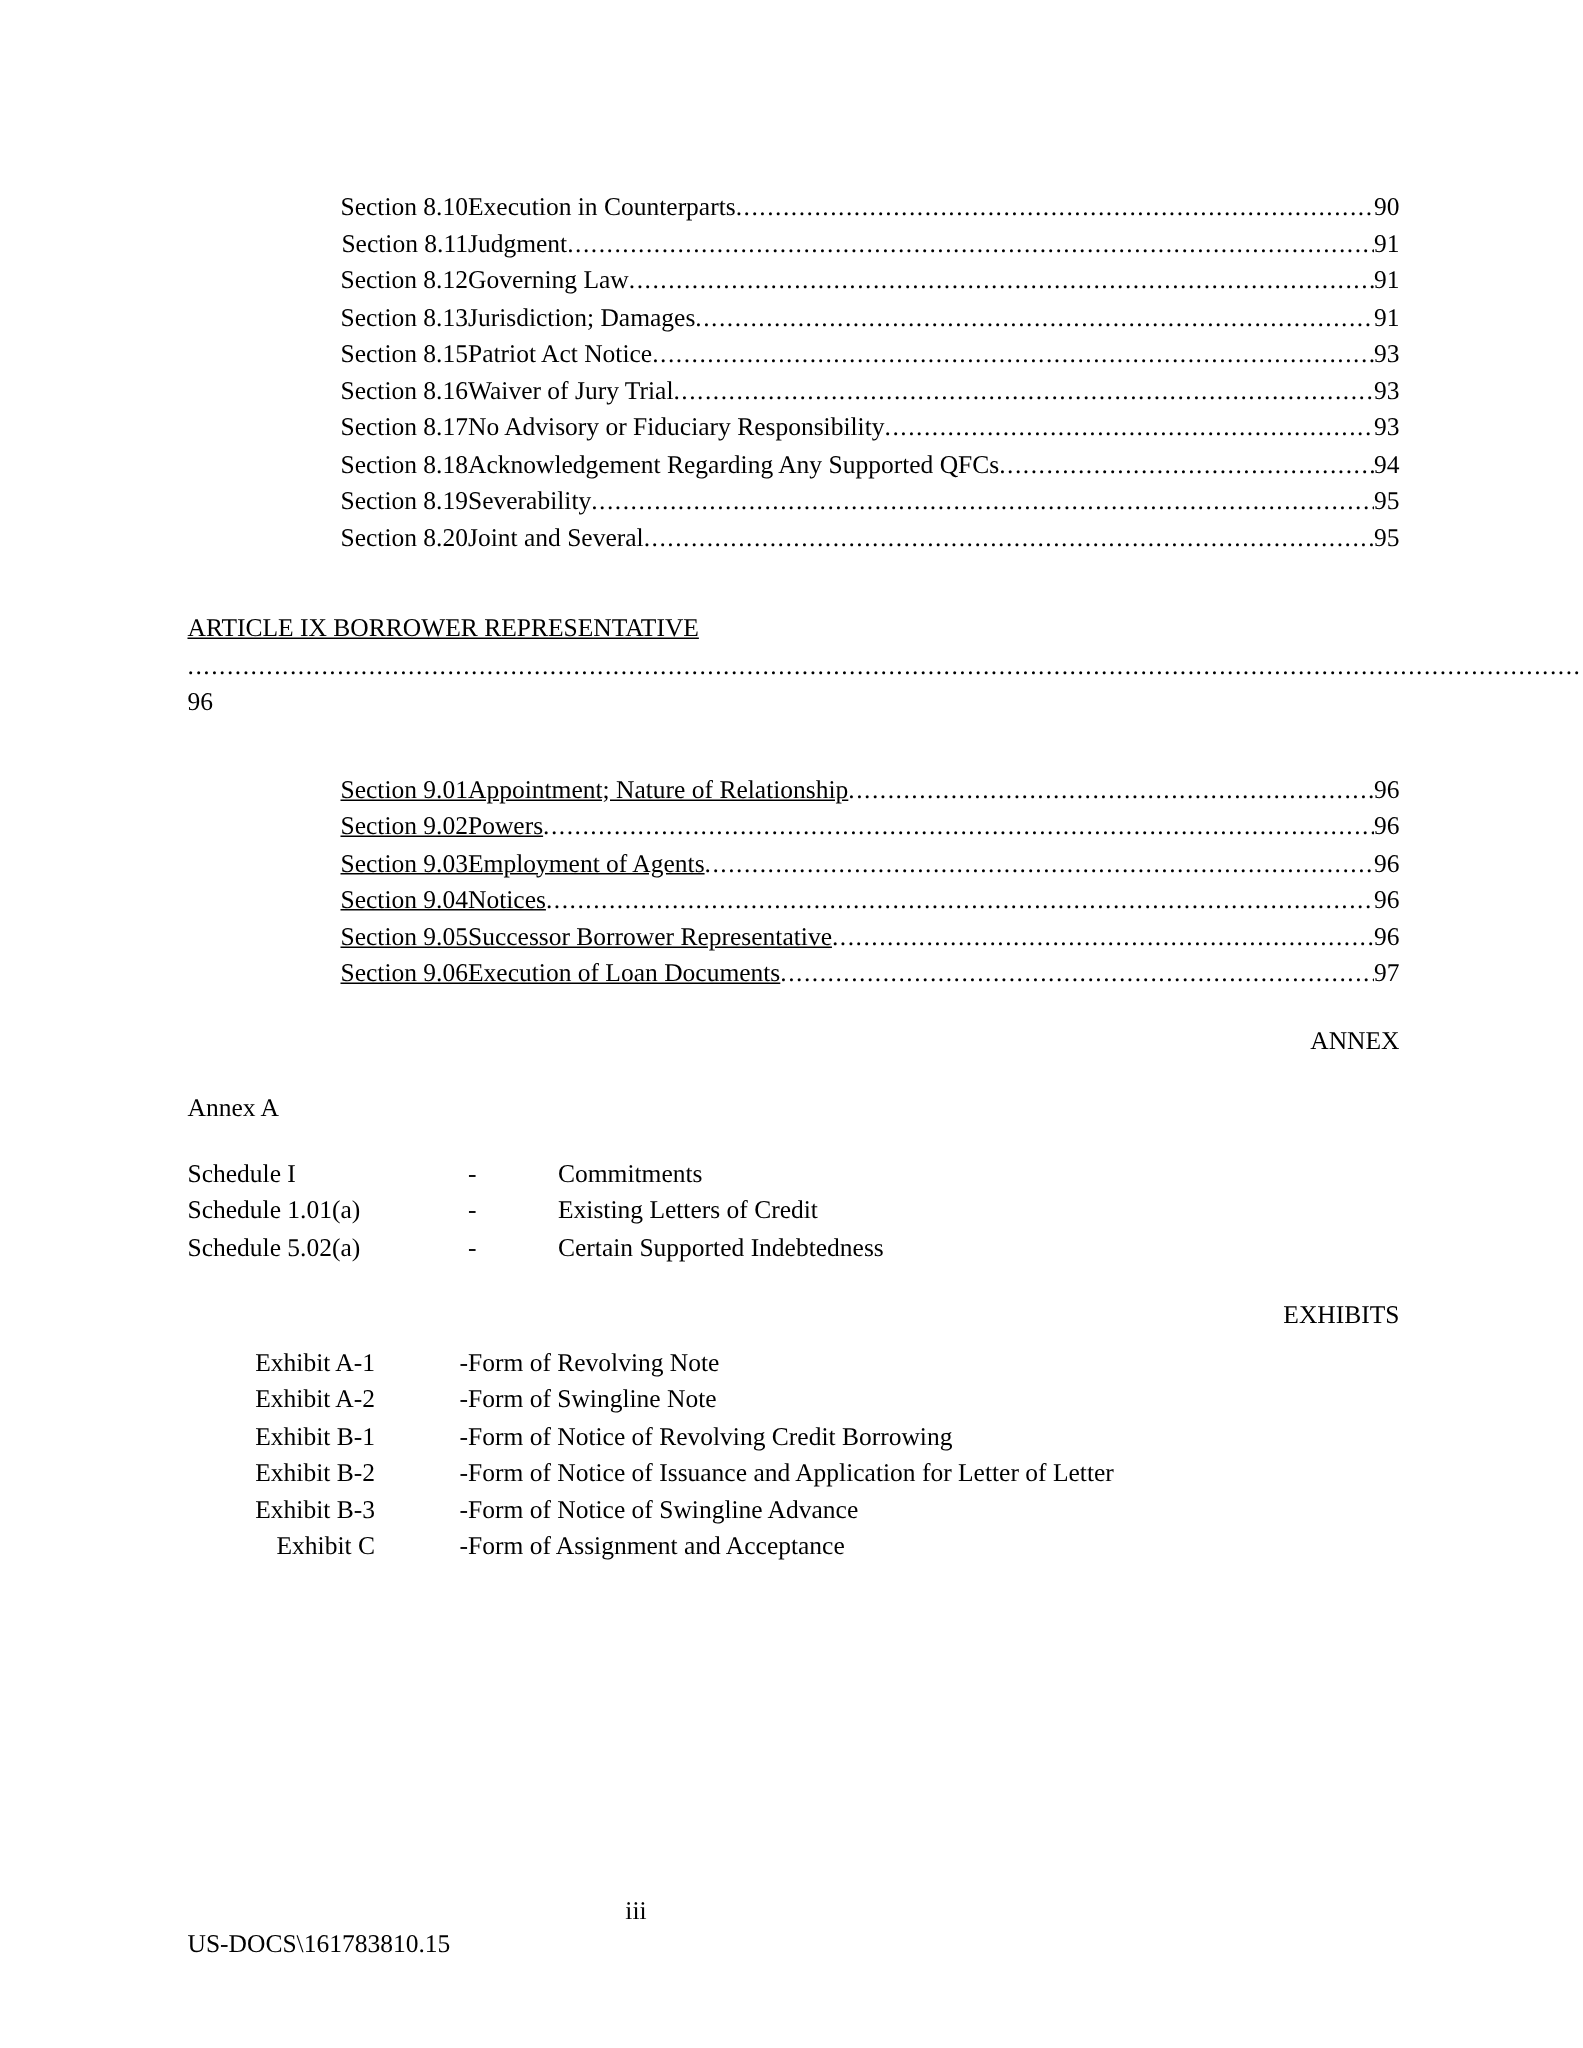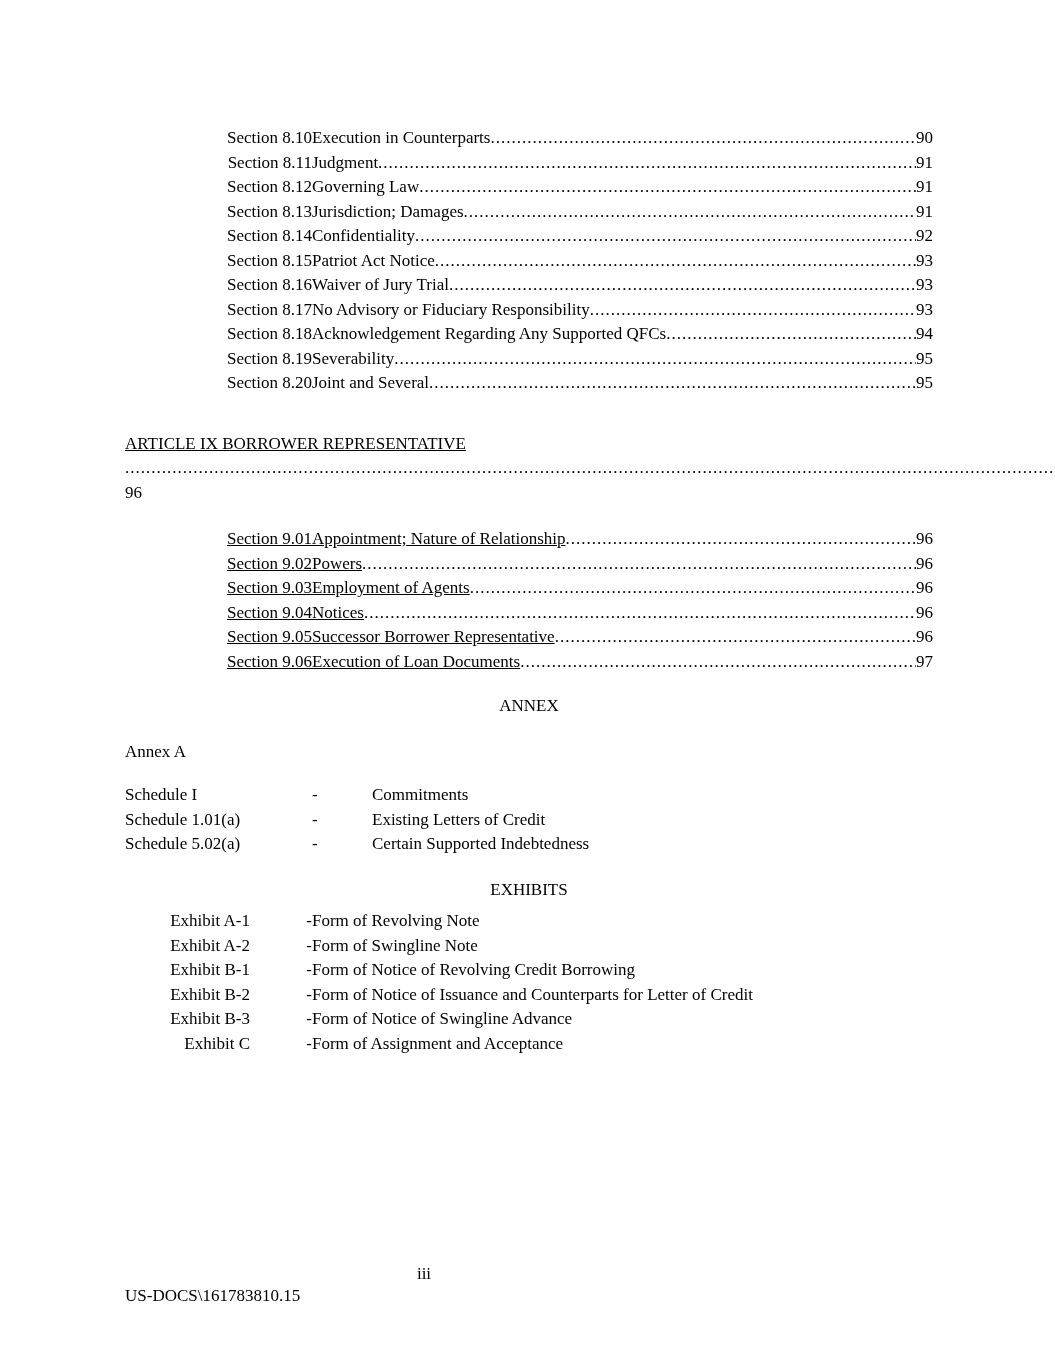--- a/index.html
+++ b/index.html
@@ -33,23 +33,23 @@
     overflow: hidden;
     white-space: nowrap;
     letter-spacing: 1px;
   }
   .leader::after {
     content: "............................................................................................................................................................................................................................................................................................................";
   }
   .pg { flex: 0 0 auto; }
   .u { text-decoration: underline; }
   .article-row { margin-top: 36px; flex-direction: column; }
-  .sec9-block { margin-top: 22px; }
+  .sec9-block { margin-top: 34px; }
   .center-head {
-    text-align: center;
+    text-align: right;
     line-height: 24.5px;
   }
   .h-annex { margin-top: 20px; }
   .annex-item { margin-top: 21px; line-height: 24.5px; }
   .h-schedules { margin-top: 21px; }
   .sched-block { margin-top: 19px; }
   .sched-row { display: flex; line-height: 24.5px; }
   .sched-label { flex: 0 0 187px; }
   .sched-dash { flex: 0 0 60px; }
   .h-exhibits { margin-top: 21px; }
@@ -96,26 +96,20 @@
       <span class="leader"></span>
       <span class="pg">91</span>
     </div>
     <div class="toc-row">
       <span class="num-col">Section 8.13</span>
       <span class="title">Jurisdiction; Damages</span>
       <span class="leader"></span>
       <span class="pg">91</span>
     </div>
     <div class="toc-row">
-      <span class="num-col">Section 8.14</span>
-      <span class="title">Confidentiality </span>
-      <span class="leader"></span>
-      <span class="pg">92</span>
-    </div>
-    <div class="toc-row">
       <span class="num-col">Section 8.15</span>
       <span class="title">Patriot Act Notice </span>
       <span class="leader"></span>
       <span class="pg">93</span>
     </div>
     <div class="toc-row">
       <span class="num-col">Section 8.16</span>
       <span class="title">Waiver of Jury Trial</span>
       <span class="leader"></span>
       <span class="pg">93</span>
@@ -225,21 +219,21 @@
       <span class="exh-title">Form of Swingline Note</span>
     </div>
     <div class="exh-row">
       <span class="exh-label">Exhibit B-1</span>
       <span class="exh-dash">-</span>
       <span class="exh-title">Form of Notice of Revolving Credit Borrowing</span>
     </div>
     <div class="exh-row">
       <span class="exh-label">Exhibit B-2</span>
       <span class="exh-dash">-</span>
-      <span class="exh-title">Form of Notice of Issuance and Counterparts for Letter of Credit</span>
+      <span class="exh-title">Form of Notice of Issuance and Application for Letter of Letter</span>
     </div>
     <div class="exh-row">
       <span class="exh-label">Exhibit B-3</span>
       <span class="exh-dash">-</span>
       <span class="exh-title">Form of Notice of Swingline Advance</span>
     </div>
     <div class="exh-row">
       <span class="exh-label">Exhibit C</span>
       <span class="exh-dash">-</span>
       <span class="exh-title">Form of Assignment and Acceptance</span>

